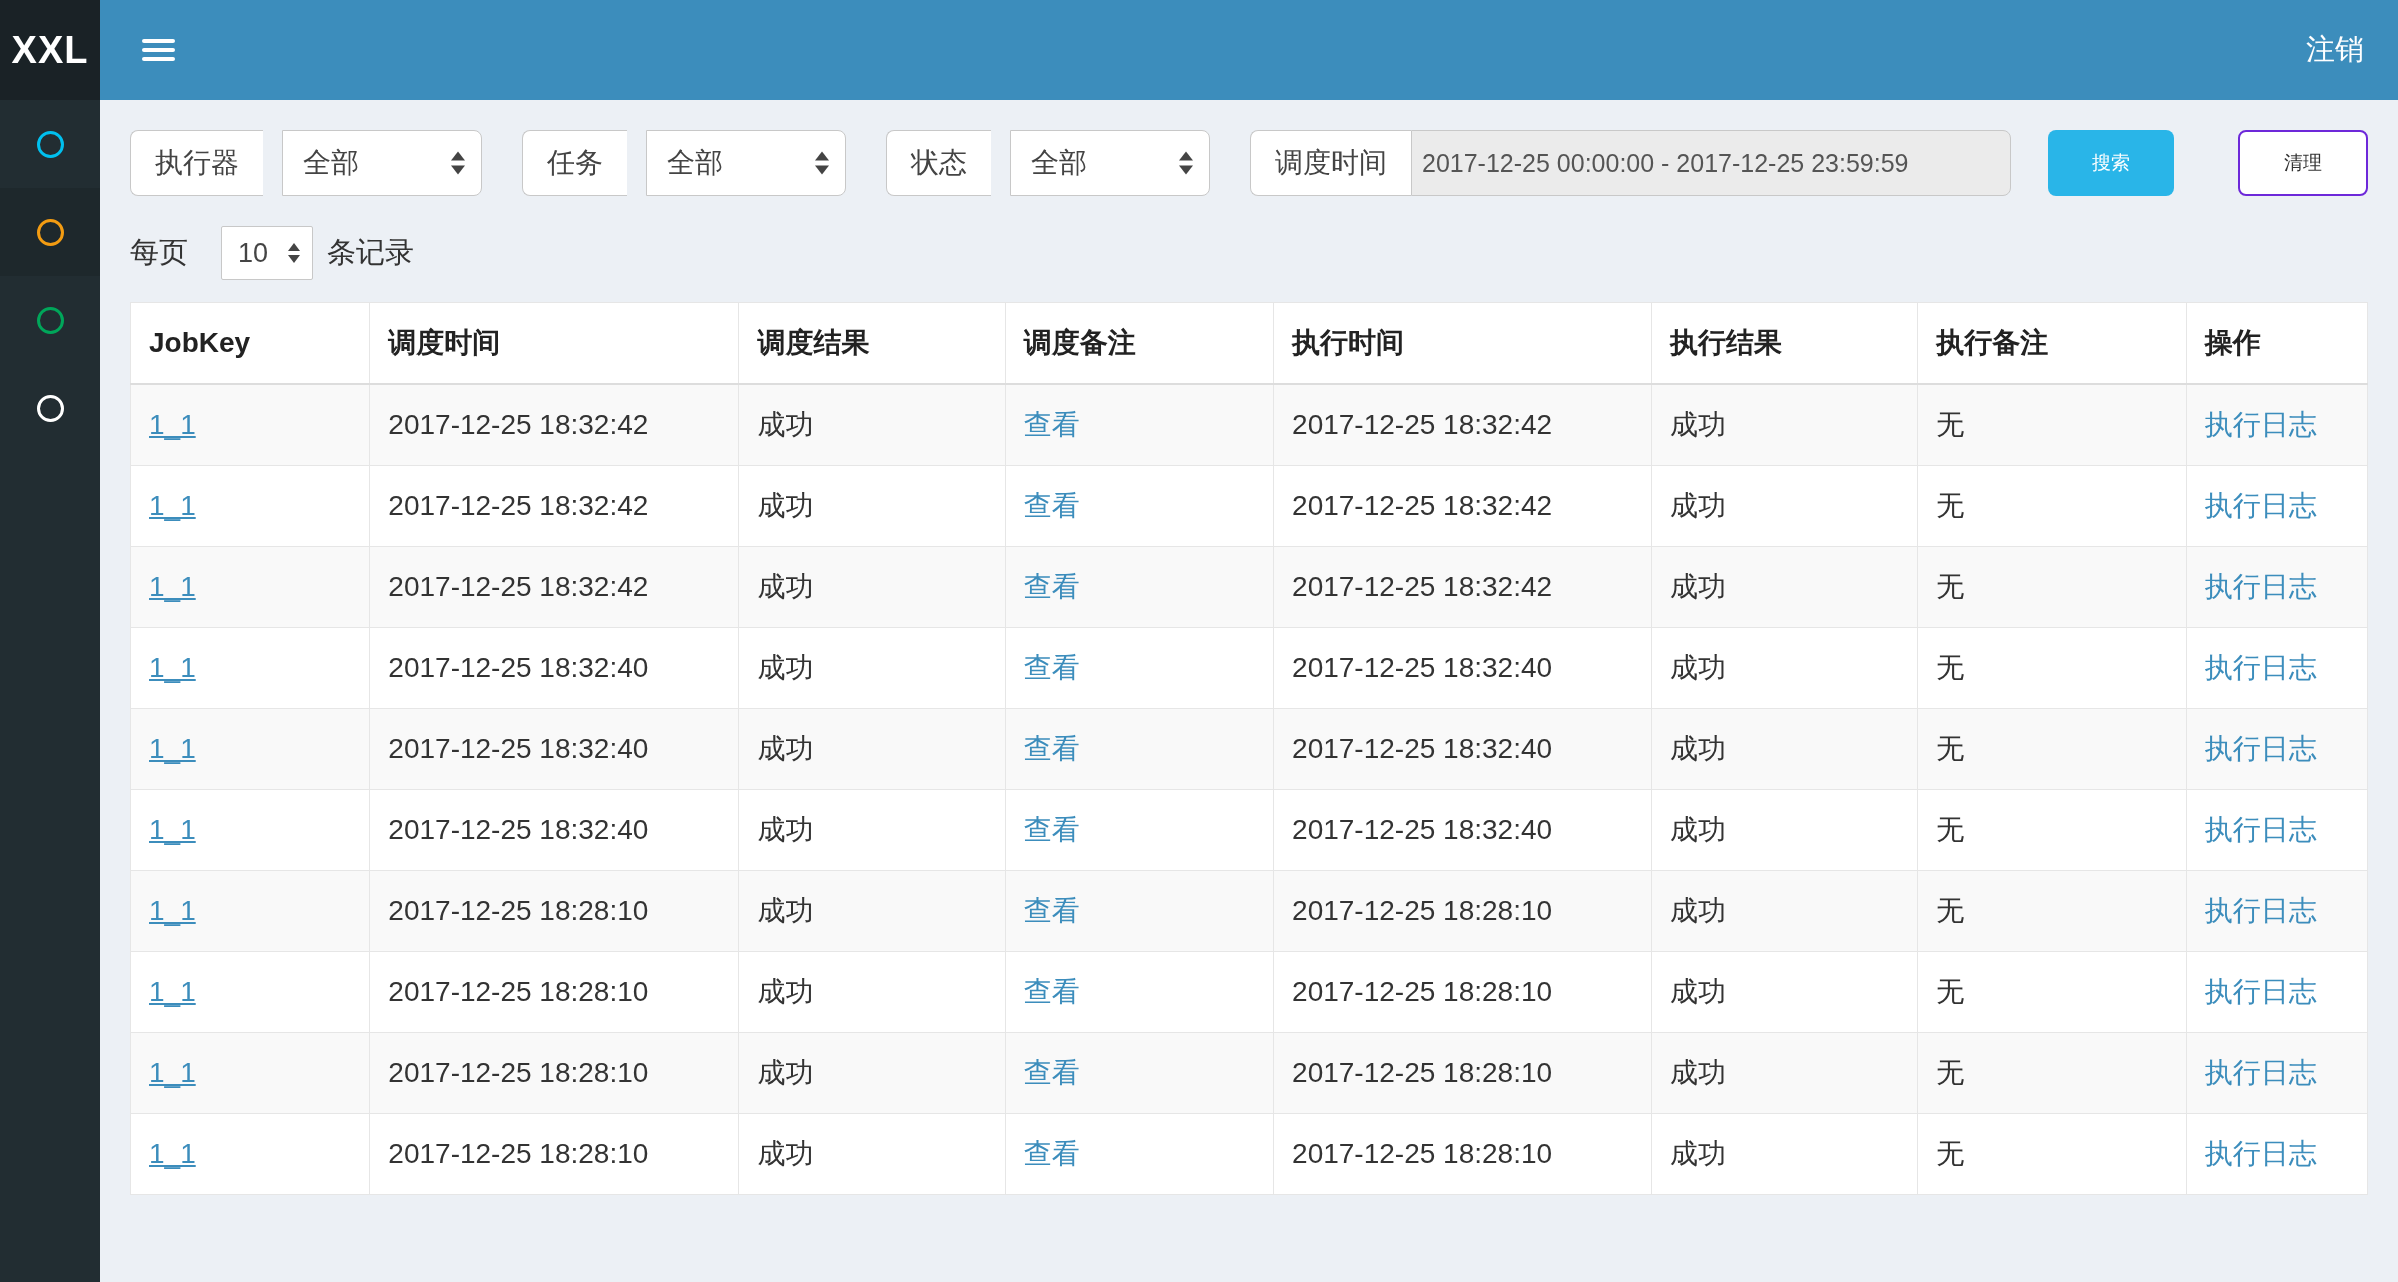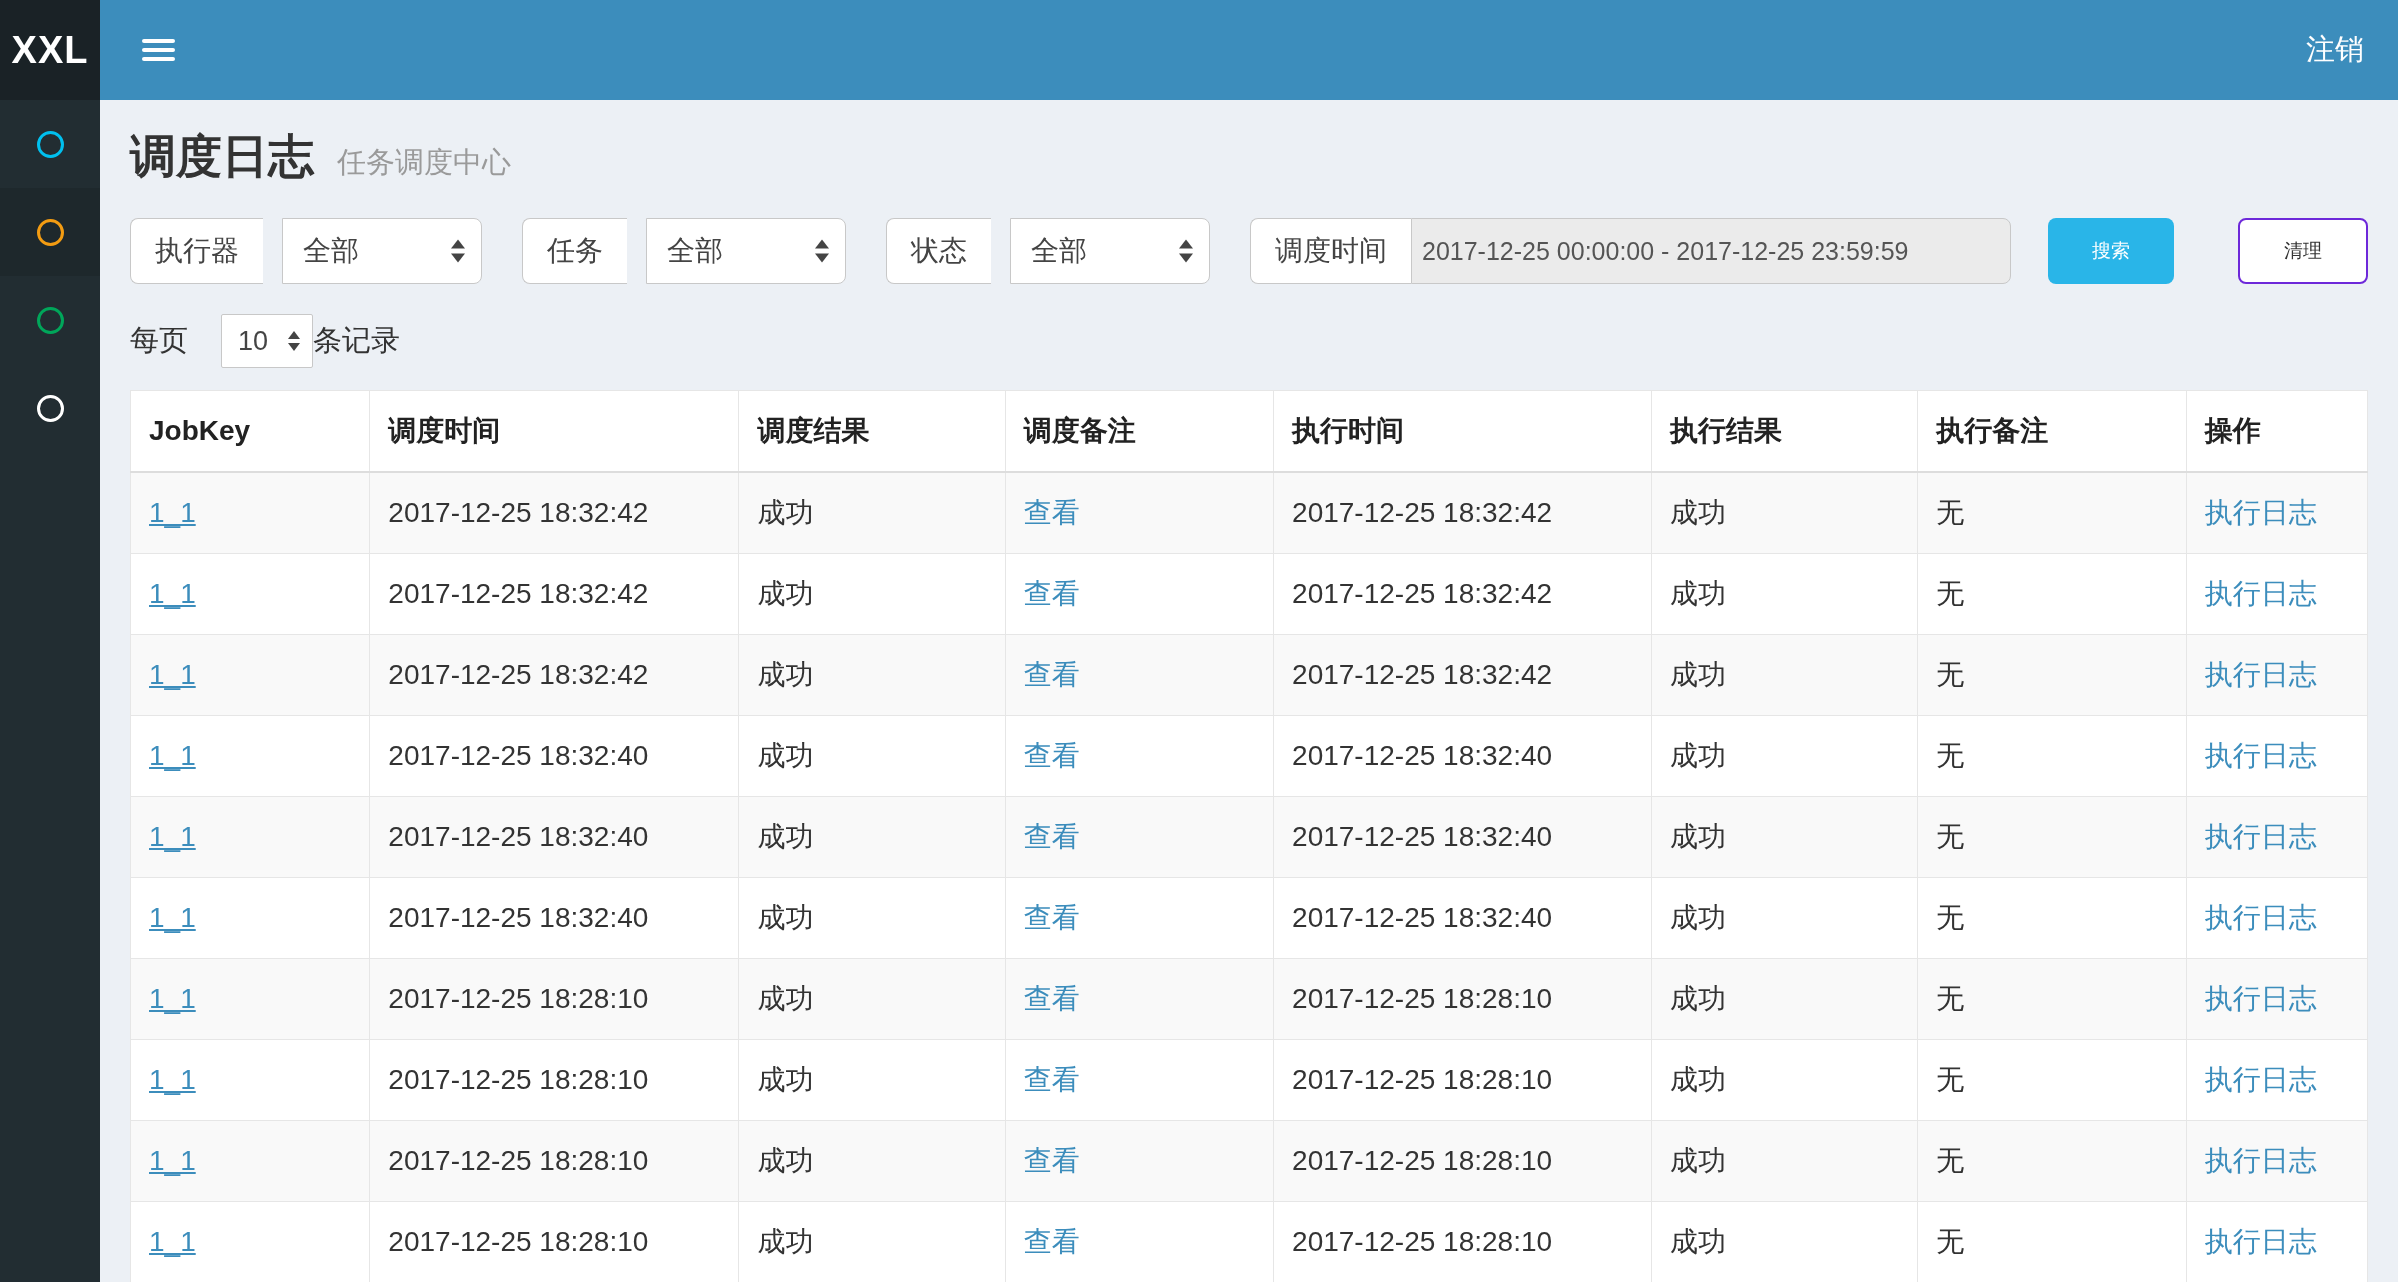--- a/index.html
+++ b/index.html
@@ -70,21 +70,21 @@
   .btn {
     height:66px; border:none; border-radius:8px; font-size:19px; cursor:pointer;
     padding:0 44px; font-family:"Liberation Sans", sans-serif;
   }
   .btn-search { background:#29b5e8; color:#fff; margin-left:auto; }
   .btn-clear { background:#fff; color:#333; border:2px solid #6d28d9; margin-left:64px; }
 
   
   .length-row { display:flex; align-items:center; margin-top:30px; font-size:29px; color:#333; }
   .length-row .label { margin-right:14px; }
-  .length-row .label2 { }
+  .length-row .label2 { margin-left:14px; }
   .fselect.small { width:92px; height:54px; padding:0 42px 0 16px; border-radius:2px; border:1px solid #c8c8c8; font-size:27px; }
   .fselect.small .stepper { right:12px; }
 
   
   .logtable { width:100%; margin-top:22px; border-collapse:collapse; background:#fff; }
   .logtable th {
     font-size:28px; font-weight:bold; text-align:left; color:#222;
     padding:21px 18px; border:1px solid #e6e6e6; border-bottom:2px solid #ddd; background:#fff;
   }
   .logtable td { font-size:28px; padding:21px 18px; border:1px solid #e6e6e6; color:#333; }
@@ -122,26 +122,20 @@
     <div class="side-item">
       <span class="circle" style="border-color: rgb(0, 166, 90);"></span>
     </div>
     <div class="side-item">
       <span class="circle" style="border-color: rgb(255, 255, 255);"></span>
     </div>
   </aside>
 
   <main class="content">
 
-    <div class="page-header">
-      <h1 style="margin:0; font-weight:normal;">
-        <span class="page-title">调度日志</span>
-        <span class="page-sub">任务调度中心</span>
-      </h1>
-    </div>
 
     <div class="filters">
 
       <div class="igroup">
         <span class="addon">执行器</span>
         <div class="fselect">
           <span>全部</span>
           <span class="stepper">
               <span class="tri-up"></span>
               <span class="tri-down"></span>

